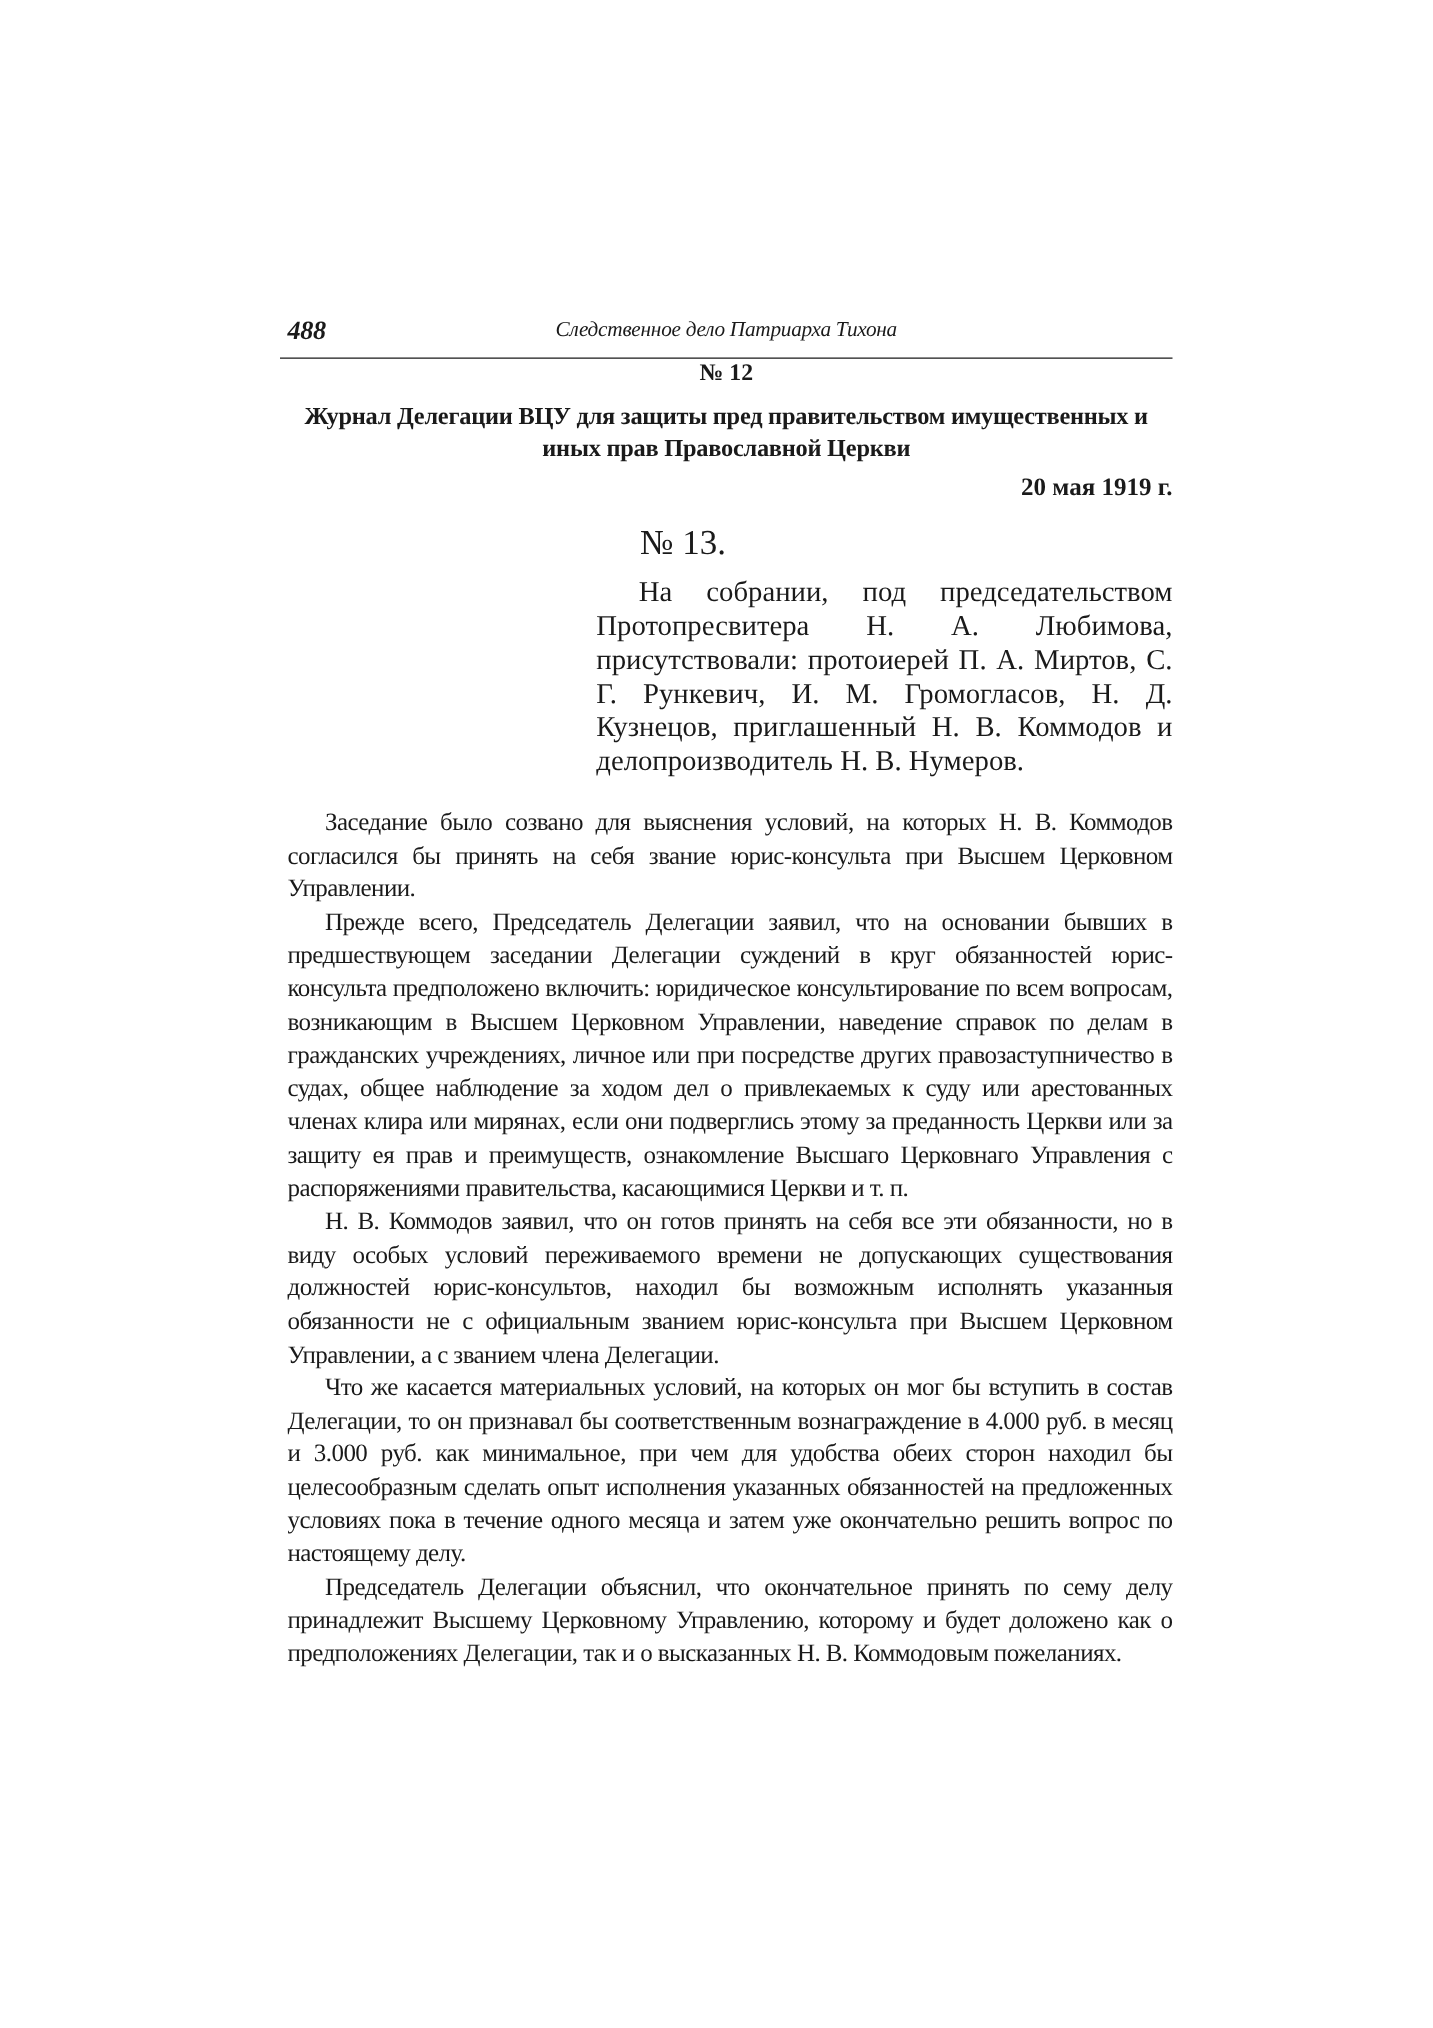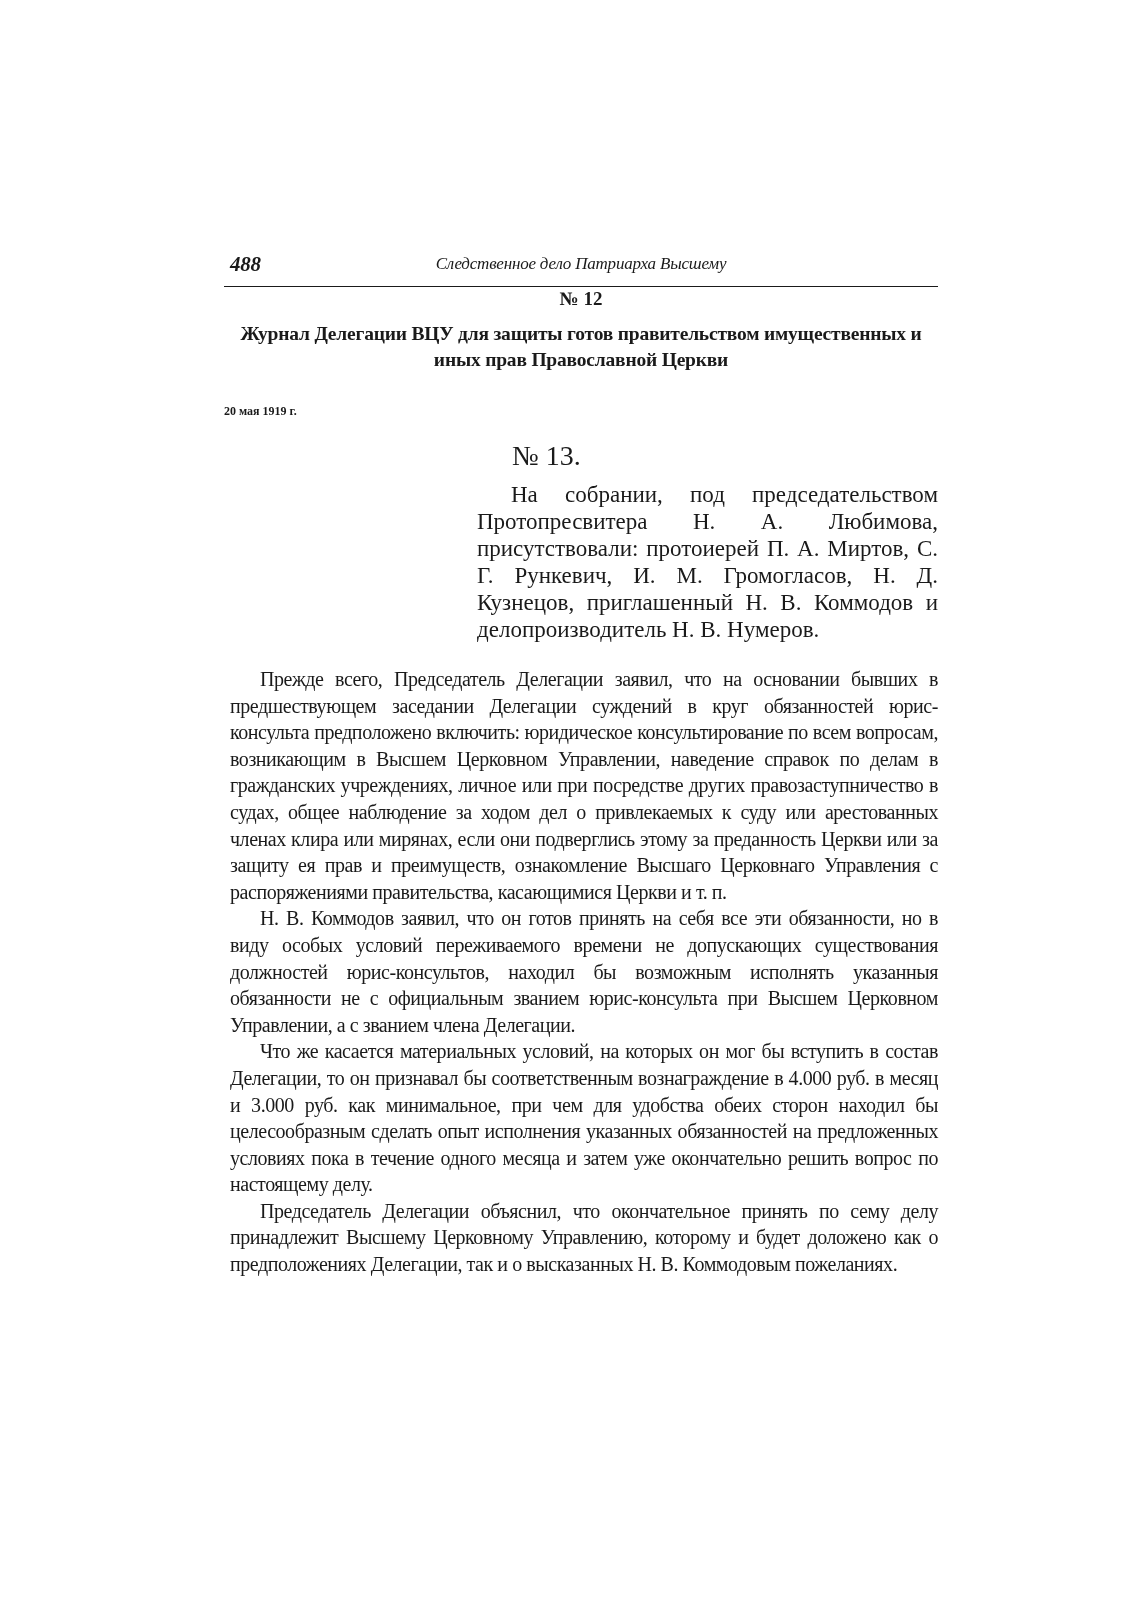--- a/index.html
+++ b/index.html
@@ -54,23 +54,23 @@
   }
   .doc-title {
     margin-top: 10px;
     text-align: center;
     font-size: 19.5px;
     font-weight: bold;
     line-height: 26px;
     letter-spacing: -0.2px;
   }
   .doc-date {
-    margin-top: 28px;
-    text-align: left;
-    font-size: 12px;
+    margin-top: 7px;
+    text-align: right;
+    font-size: 20px;
     font-weight: bold;
     line-height: 20px;
     padding-right: 0;
   }
   .journal-number {
     margin-top: 22px;
     margin-left: 288px;
     font-size: 28px;
     line-height: 26px;
   }
@@ -97,33 +97,34 @@
     word-spacing: 0px;
   }
 </style>
 </head>
 <body>
 
 <div class="page">
 
   <div class="running-head">
     <span class="page-number">488</span>
-    <div class="running-title">Следственное дело Патриарха Высшему</div>
+    <div class="running-title">Следственное дело Патриарха Тихона</div>
   </div>
 
   <div class="doc-number">№  12</div>
 
-  <div class="doc-title">Журнал Делегации ВЦУ для защиты готов правительством имущественных и иных прав Православной Церкви</div>
+  <div class="doc-title">Журнал Делегации ВЦУ для защиты пред правительством имущественных и иных прав Православной Церкви</div>
 
   <div class="doc-date">20 мая 1919 г.</div>
 
   <div class="journal-number">№  13.</div>
 
   <p class="preamble">На собрании, под председательством Протопресвитера Н. А. Любимова, присутствовали: протоиерей П. А. Миртов, С. Г. Рункевич, И. М. Громогласов, Н. Д. Кузнецов, приглашенный Н. В. Коммодов и делопроизводитель Н. В. Нумеров.</p>
 
   <div class="body">
+    <p class="para">Заседание было созвано для выяснения условий, на которых Н. В. Коммодов согласился бы принять на себя звание юрис-консульта при Высшем Церковном Управлении.</p>
     <p class="para">Прежде всего, Председатель Делегации заявил, что на основании бывших в предшествующем заседании Делегации суждений в круг обязанностей юрис-консульта предположено включить: юридическое консультирование по всем вопросам, возникающим в Высшем Церковном Управлении, наведение справок по делам в гражданских учреждениях, личное или при посредстве других правозаступничество в судах, общее наблюдение за ходом дел о привлекаемых к суду или арестованных членах клира или мирянах, если они подверглись этому за преданность Церкви или за защиту ея прав и преимуществ, ознакомление Высшаго Церковнаго Управления с распоряжениями правительства, касающимися Церкви и т. п.</p>
     <p class="para">Н. В. Коммодов заявил, что он готов принять на себя все эти обязанности, но в виду особых условий переживаемого времени не допускающих существования должностей юрис-консультов, находил бы возможным исполнять указанныя обязанности не с официальным званием юрис-консульта при Высшем Церковном Управлении, а с званием члена Делегации.</p>
     <p class="para">Что же касается материальных условий, на которых он мог бы вступить в состав Делегации, то он признавал бы соответственным вознаграждение в 4.000 руб. в месяц и 3.000 руб. как минимальное, при чем для удобства обеих сторон находил бы целесообразным сделать опыт исполнения указанных обязанностей на предложенных условиях пока в течение одного месяца и затем уже окончательно решить вопрос по настоящему делу.</p>
     <p class="para">Председатель Делегации объяснил, что окончательное принять по сему делу принадлежит Высшему Церковному Управлению, которому и будет доложено как о предположениях Делегации, так и о высказанных Н. В. Коммодовым пожеланиях.</p>
   </div>
 
 </div>
 
 </body></html>

